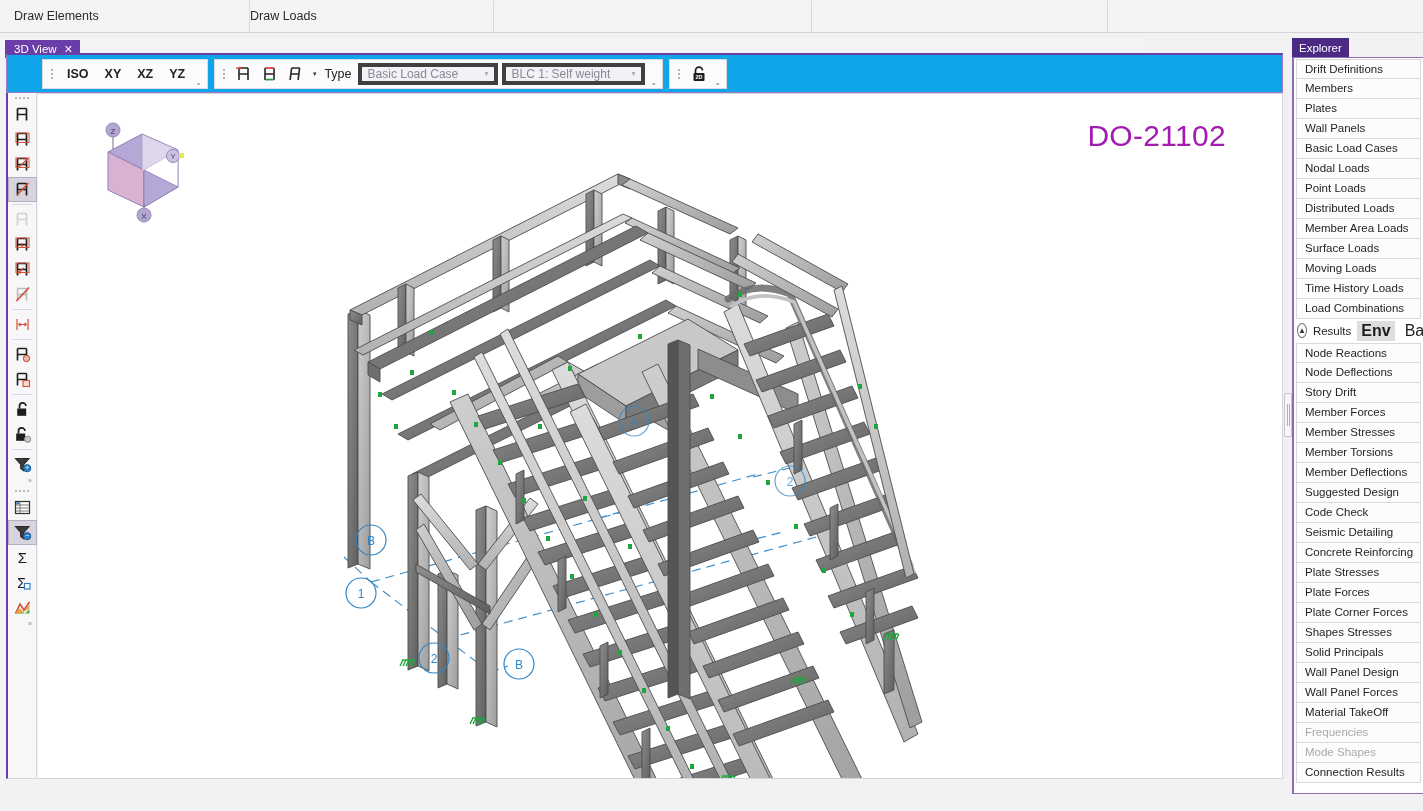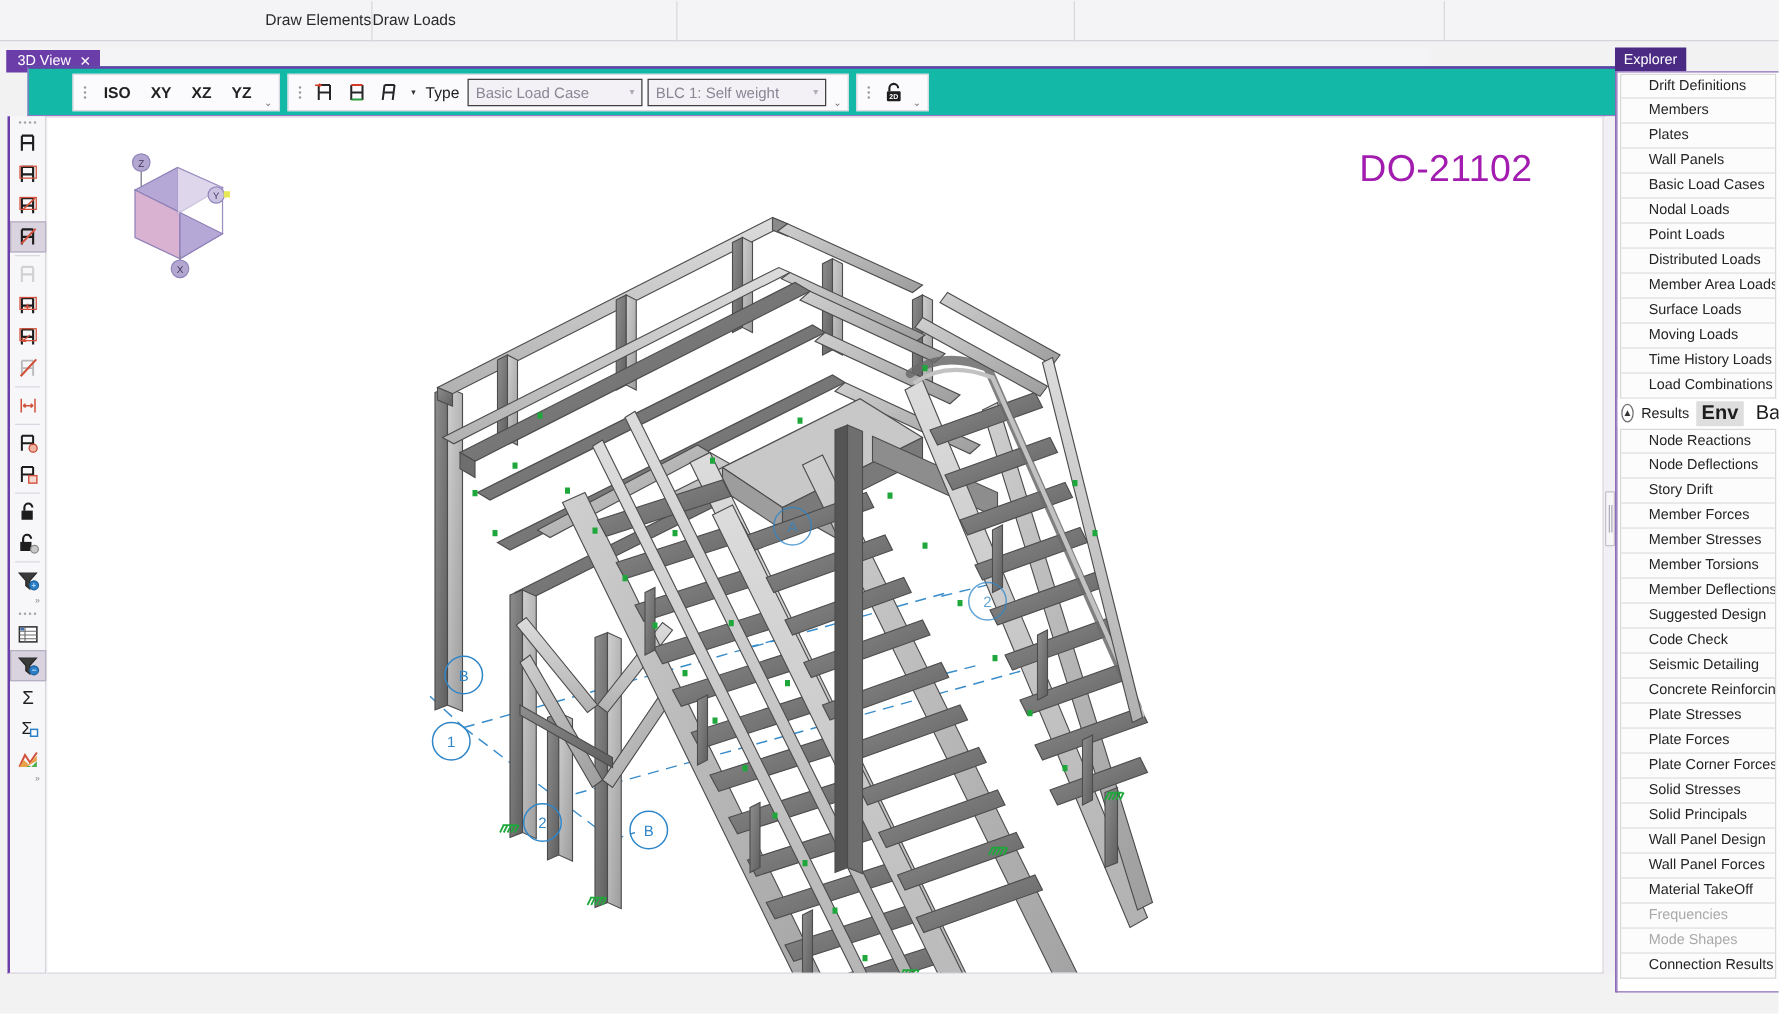--- a/index.html
+++ b/index.html
@@ -18,40 +18,40 @@
   .ribbon-strip {
     position: absolute; left: 0; top: 0; width: 1423px; height: 33px;
     background: #f4f3f5; border-bottom: 1px solid #d6d4da;
   }
   .ribbon-groups { display: flex; height: 33px; align-items: flex-end; }
   .rgroup {
     height: 32px; display: flex; align-items: center; 
     border-right: 1px solid #d9d7dd; font-size: 12.5px; color: #2a2a2a;
     padding-bottom: 3px;
   }
-  .rgroup.first { justify-content: flex-end; padding-left: 14px; margin-left: 48px; }
+  .rgroup.first { justify-content: flex-start; padding-left: 14px; }
 
   
   .doc-tabbar {
     position: absolute; left: 0; top: 38px; width: 1143px; height: 20px;
     background: #f4f3f5;
     text-align: right;
   }
   .doc-tab {
     position: absolute; left: 5px; top: 2px; height: 18px;
     background: #6a3da8; color: #ffffff;
     padding: 0 7px 0 9px; display: flex; align-items: center; gap: 7px;
     font-size: 11.5px;
   }
   .doc-tab .tab-close { font-size: 11px; opacity: .95; cursor: pointer; }
 
   
   .main-toolbar {
-    position: absolute; left: 22px; top: 53px; width: 1277px; height: 40px;
-    background: #14b8a6;
+    position: absolute; left: 6px; top: 53px; width: 1277px; height: 40px;
+    background: #0ea5e9;
     border: 1px solid #9a79c6; border-top: 2px solid #6a3da8;
   }
   .tb-inner { display: flex; align-items: center; height: 100%; padding-left: 35px; gap: 0; }
   .tb-box {
     display: flex; align-items: center; height: 30px;
     border: 1px solid #dcd9e2; background: #fbfafc; margin-right: 6px;
     padding: 0 3px 0 2px; position: relative;
   }
   .grip { width: 8px; height: 20px; display: flex; flex-direction: column;
           justify-content: center; align-items: center; gap: 2px; margin: 0 3px; }
@@ -63,21 +63,21 @@
   .tb-overflow { font-size: 8px; color: #777; align-self: flex-end; padding: 0 2px 1px 2px; }
 
   .iconbtn {
     width: 26px; height: 26px; display: flex; align-items: center; justify-content: center;
     cursor: pointer; border: 1px solid transparent;
   }
   .caret-sm { font-size: 7px; color: #333; padding: 0 4px; cursor: pointer; }
   .tb-label { font-size: 12.5px; color: #222; padding: 0 6px 0 4px; }
 
   .combo {
-    height: 22px; border: 1px solid #404040; background: #f3f1f5;
+    height: 22px; border: 4px solid #404040; background: #f3f1f5;
     display: flex; align-items: center; justify-content: space-between;
     padding: 0 2px 0 6px; color: #8a8796; font-size: 12px; margin-right: 4px;
     cursor: pointer;
     text-align: center;
   }
   .combo .cb-caret { color: #b0adb8; font-size: 8px; padding-right: 3px; }
 
   
   .left-rail {
     position: absolute; left: 6px; top: 93px; width: 31px; height: 686px;
@@ -127,21 +127,21 @@
     display: flex; align-items: center; padding: 0 7px;
   }
   .explorer {
     position: absolute; left: 1293px; top: 57px; width: 130px; height: 737px;
     background: #ffffff; border: 1px solid #8c6bb8; border-right: none;
     overflow: hidden;
   }
   .exp-list { padding: 1px 2px 0 2px; }
   .exp-item {
     height: 20px; line-height: 18px; border: 1px solid #d9d9d9; border-top: none;
-    background: #fcfcfc; font-size: 11.5px; color: #242424; padding-left: 22px;
+    background: #fcfcfc; font-size: 11.5px; color: #242424; padding-left: 8px;
     cursor: pointer; white-space: nowrap; overflow: hidden;
   }
   .exp-item:first-child { border-top: 1px solid #d9d9d9; }
   .exp-item.disabled { color: #a9a9a9; cursor: default; }
   .exp-section {
     height: 23px; display: flex; align-items: center; gap: 6px;
     padding: 0 4px 0 3px; font-size: 11.5px; color: #1d1d1d; background: #ffffff;
   }
   .collapse-circle {
     width: 15px; height: 15px; border-radius: 50%; border: 1px solid #6f6f6f;
@@ -741,21 +741,21 @@
         <div class="exp-item">Member Stresses</div>
         <div class="exp-item">Member Torsions</div>
         <div class="exp-item">Member Deflections</div>
         <div class="exp-item">Suggested Design</div>
         <div class="exp-item">Code Check</div>
         <div class="exp-item">Seismic Detailing</div>
         <div class="exp-item">Concrete Reinforcing</div>
         <div class="exp-item">Plate Stresses</div>
         <div class="exp-item">Plate Forces</div>
         <div class="exp-item">Plate Corner Forces</div>
-        <div class="exp-item">Solid Stresses</div>
+        <div class="exp-item">Shapes Stresses</div>
         <div class="exp-item">Solid Principals</div>
         <div class="exp-item">Wall Panel Design</div>
         <div class="exp-item">Wall Panel Forces</div>
         <div class="exp-item">Material TakeOff</div>
         <div class="exp-item disabled">Frequencies</div>
         <div class="exp-item disabled">Mode Shapes</div>
         <div class="exp-item">Connection Results</div>
       </div>
   </div>
 

